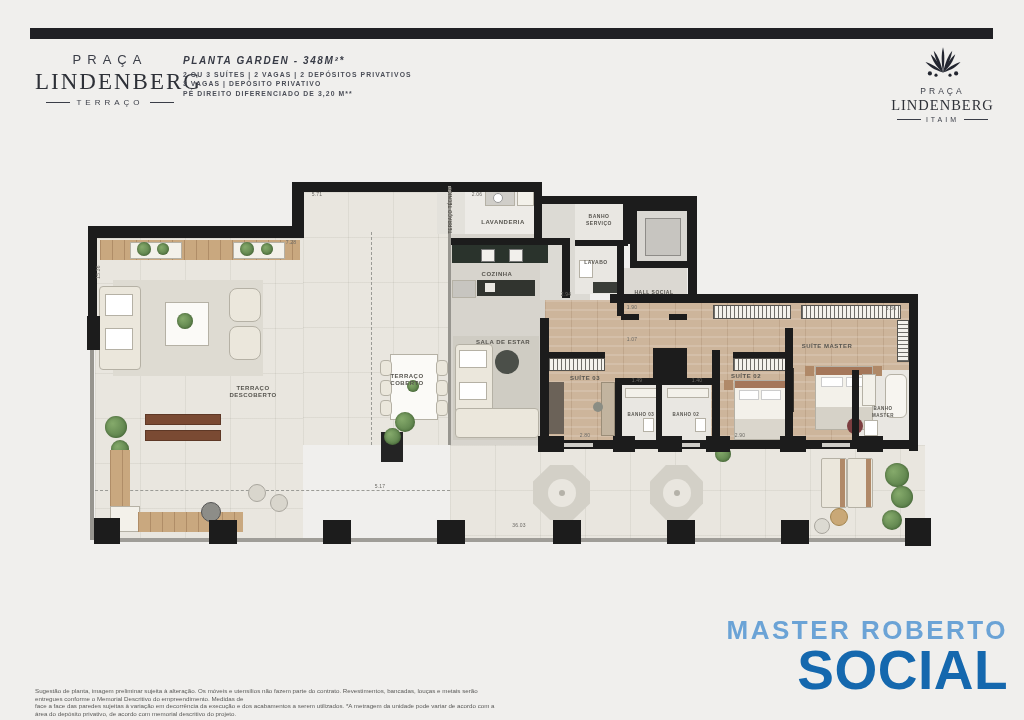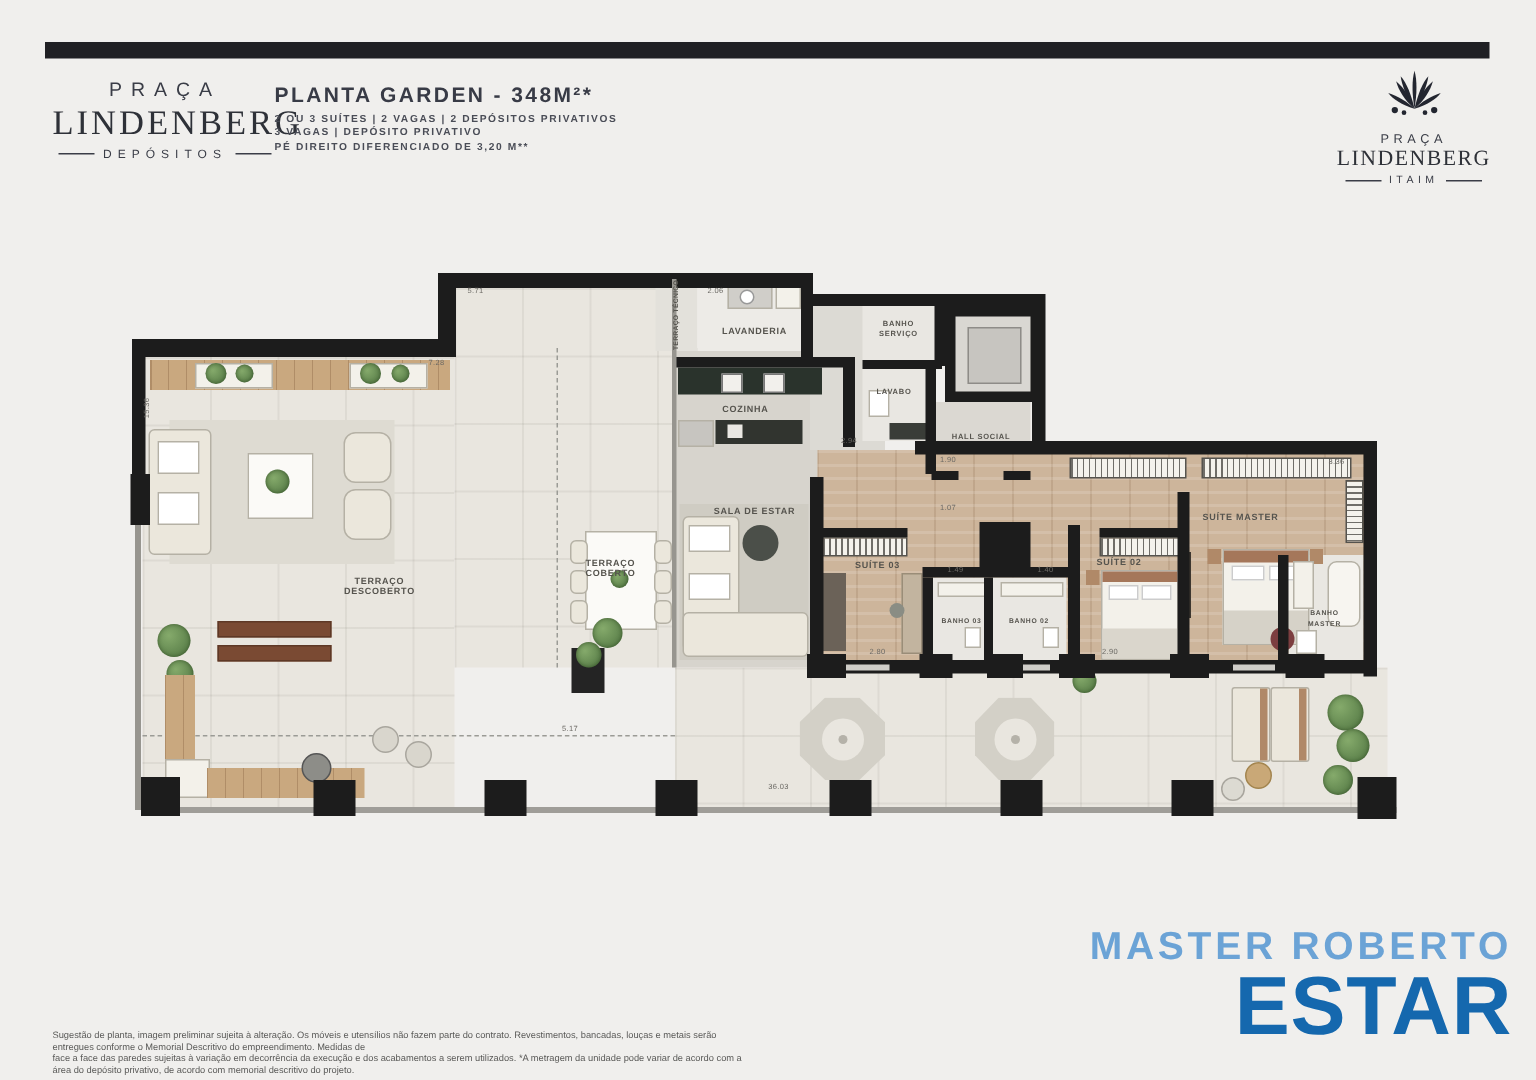--- a/index.html
+++ b/index.html
@@ -26,21 +26,21 @@
   .dash-h{position:absolute;border-top:1px dashed #9b9b96;}
   .col{position:absolute;background:#1c1c1c;}
   
   #topbar{position:absolute;left:30px;top:28px;width:963px;height:11px;background:#202024;}
   #logoL{position:absolute;left:35px;top:52px;width:150px;text-align:center;color:#2e3138;}
   #logoL .l1{font-size:13px;letter-spacing:6px;color:#3a3d47;}
   #logoL .l2{font-family:"Liberation Serif",serif;font-size:23px;letter-spacing:2px;margin-top:2px;}
   #logoL .l3{font-size:8px;letter-spacing:4px;margin-top:3px;display:flex;align-items:center;justify-content:center;gap:6px;color:#3a3d47;}
   .rule{display:inline-block;width:24px;border-top:1px solid #3a3d47;}
   #titleblk{position:absolute;left:183px;top:55px;color:#383b46;}
-  #titleblk .t{font-size:14px;font-weight:bold;letter-spacing:1.6px;}
+  #titleblk .t{font-size:10px;font-weight:bold;letter-spacing:1.6px;font-style:italic;}
   #titleblk .s{font-size:6.8px;font-weight:bold;letter-spacing:1.1px;color:#4a4d57;margin-top:3.5px;line-height:9.5px;}
   #logoR{position:absolute;left:880px;top:44px;width:125px;text-align:center;color:#2e3138;}
   #logoR .l1{font-size:8.5px;letter-spacing:3px;margin-top:2px;color:#3a3d47;}
   #logoR .l2{font-family:"Liberation Serif",serif;font-size:14.5px;letter-spacing:1px;margin-top:1px;}
   #logoR .l3{font-size:7px;letter-spacing:3px;margin-top:2px;display:flex;align-items:center;justify-content:center;gap:5px;color:#3a3d47;}
   
   #disc{position:absolute;left:35px;top:687px;width:470px;font-size:6.2px;line-height:7.6px;color:#5a5a58;}
   #leardi{position:absolute;right:16px;top:616px;text-align:right;}
   #leardi .p{font-size:26px;font-weight:bold;letter-spacing:2.5px;color:#6ba3d6;line-height:28px;}
   #leardi .n{font-size:55px;font-weight:800;letter-spacing:.5px;color:#1568ae;line-height:52px;}
@@ -55,21 +55,21 @@
 
 <div id="page">
 
   <div id="topbar"></div>
 
   <div id="logoL">
     <div class="l1">PRAÇA</div>
     <div class="l2">LINDENBERG</div>
     <div class="l3">
         <span class="rule"></span>
-        <span>DEPÓSITOS</span>
+        <span>TERRAÇO</span>
         <span class="rule"></span>
       </div>
   </div>
 
   <div id="titleblk">
     <div class="t">PLANTA GARDEN - 348M²*</div>
     <div class="s">
       <div>2 OU 3 SUÍTES | 2 VAGAS | 2 DEPÓSITOS PRIVATIVOS</div>
       <div>3 VAGAS | DEPÓSITO PRIVATIVO</div>
       <div>PÉ DIREITO DIFERENCIADO DE 3,20 M**</div>
@@ -332,16 +332,16 @@
     <div class="dim" style="left:434px;top:357px;">36.03</div>
   </div>
 
   <div id="disc">
     <div>Sugestão de planta, imagem preliminar sujeita à alteração. Os móveis e utensílios não fazem parte do contrato. Revestimentos, bancadas, louças e metais serão entregues conforme o Memorial Descritivo do empreendimento. Medidas de</div>
     <div>face a face das paredes sujeitas à variação em decorrência da execução e dos acabamentos a serem utilizados. *A metragem da unidade pode variar de acordo com a área do depósito privativo, de acordo com memorial descritivo do projeto.</div>
   </div>
 
   <div id="leardi">
     <div class="p">MASTER ROBERTO</div>
-    <div class="n">ESTAR</div>
+    <div class="n">SOCIAL</div>
   </div>
 
 </div>
 
 </body></html>

